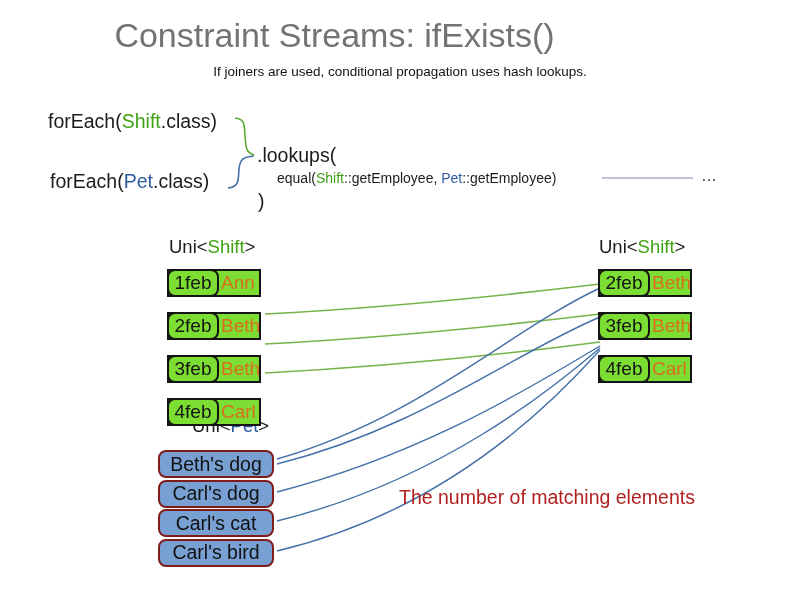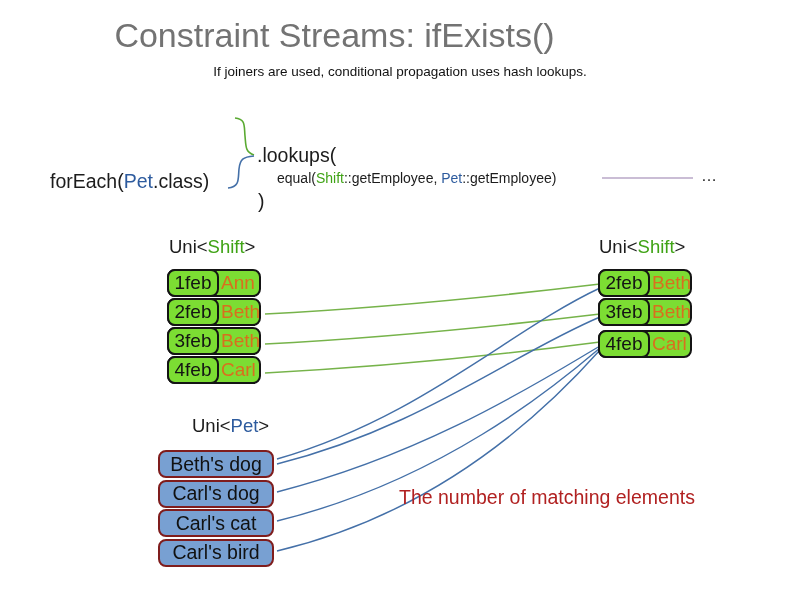--- a/index.html
+++ b/index.html
@@ -11,22 +11,22 @@
   #title{top:16px;left:0;width:669px;text-align:center;font-size:34px;letter-spacing:0px;color:#737373;}
   #subtitle{top:64px;left:0;width:800px;text-align:center;font-size:13.5px;color:#111;}
   .code{font-size:19.5px;white-space:nowrap;}
   .code-small{font-size:14px;white-space:nowrap;}
   .t-green{color:var(--shift_green_text,#3fa315);}
   .t-blue{color:var(--pet_blue_text,#2d5b9e);}
   .uni-label{font-size:18.5px;white-space:nowrap;}
   .ellipsis{font-size:16px;}
 
   
-  .srow{position:relative;height:24px;border:2px solid #141414;border-radius:8px;
-        margin-bottom:1px;background:var(--shift_box_green,#7cdd33);}
+  .srow{position:relative;height:24px;border:2px solid #141414;border-radius:0;
+        margin-bottom:15px;background:var(--shift_box_green,#7cdd33);}
   .srow .date{position:absolute;left:-2px;top:-2px;bottom:-2px;width:48px;
         background:var(--shift_box_green,#7cdd33);border:2px solid #141414;border-radius:8px;
         display:flex;align-items:center;justify-content:center;font-size:19px;color:#141414;}
   .srow .name{position:absolute;left:52px;right:2px;top:0;bottom:0;
         display:flex;align-items:center;font-size:19px;
         color:var(--employee_orange_text,#d96f1e);}
   #left-shift-table{left:167px;top:269px;width:94px;}
   #right-shift-table{left:598px;top:269px;width:94px;}
   #right-shift-table .srow.gap{margin-top:4px;}
   .prow{height:24px;border:2px solid #7f1d1d;border-radius:8px;margin-bottom:1.5px;
@@ -58,20 +58,21 @@
     <path d="M277,459 C420,418 510,330 600,288" fill="none" stroke="var(--match_line_blue,#4470a8)" stroke-width="1.4"></path>
     <path d="M277,464 C420,428 510,355 600,317" fill="none" stroke="var(--match_line_blue,#4470a8)" stroke-width="1.4"></path>
     <path d="M277,492 C430,453 545,378 600,346" fill="none" stroke="var(--match_line_blue,#4470a8)" stroke-width="1.4"></path>
     <path d="M277,521 C440,481 553,388 600,348" fill="none" stroke="var(--match_line_blue,#4470a8)" stroke-width="1.4"></path>
     <path d="M277,551 C450,510 558,397 600,350" fill="none" stroke="var(--match_line_blue,#4470a8)" stroke-width="1.4"></path>
   </svg>
 
   <div id="title" class="abs">Constraint Streams: ifExists()</div>
   <div id="subtitle" class="abs">If joiners are used, conditional propagation uses hash lookups.</div>
 
+  <div class="abs code" style="left:48px;top:110px;"><span>forEach(</span><span class="t-green">Shift</span><span>.class)</span></div>
   <div class="abs code" style="left:50px;top:170px;"><span>forEach(</span><span class="t-blue">Pet</span><span>.class)</span></div>
   <div class="abs code" style="left:257px;top:144px;">.lookups(</div>
   <div class="abs code-small" style="left:277px;top:170px;"><span>equal(</span><span class="t-green">Shift</span><span>::getEmployee, </span><span class="t-blue">Pet</span><span>::getEmployee)</span></div>
   <div class="abs code" style="left:258px;top:190px;">)</div>
   <div class="abs ellipsis" style="left:701px;top:167px;">…</div>
 
   <div class="abs uni-label" style="left:169px;top:236px;"><span>Uni&lt;</span><span class="t-green">Shift</span><span>&gt;</span></div>
   <div class="abs uni-label" style="left:599px;top:236px;"><span>Uni&lt;</span><span class="t-green">Shift</span><span>&gt;</span></div>
   <div class="abs uni-label" style="left:192px;top:415px;"><span>Uni&lt;</span><span class="t-blue">Pet</span><span>&gt;</span></div>
 

